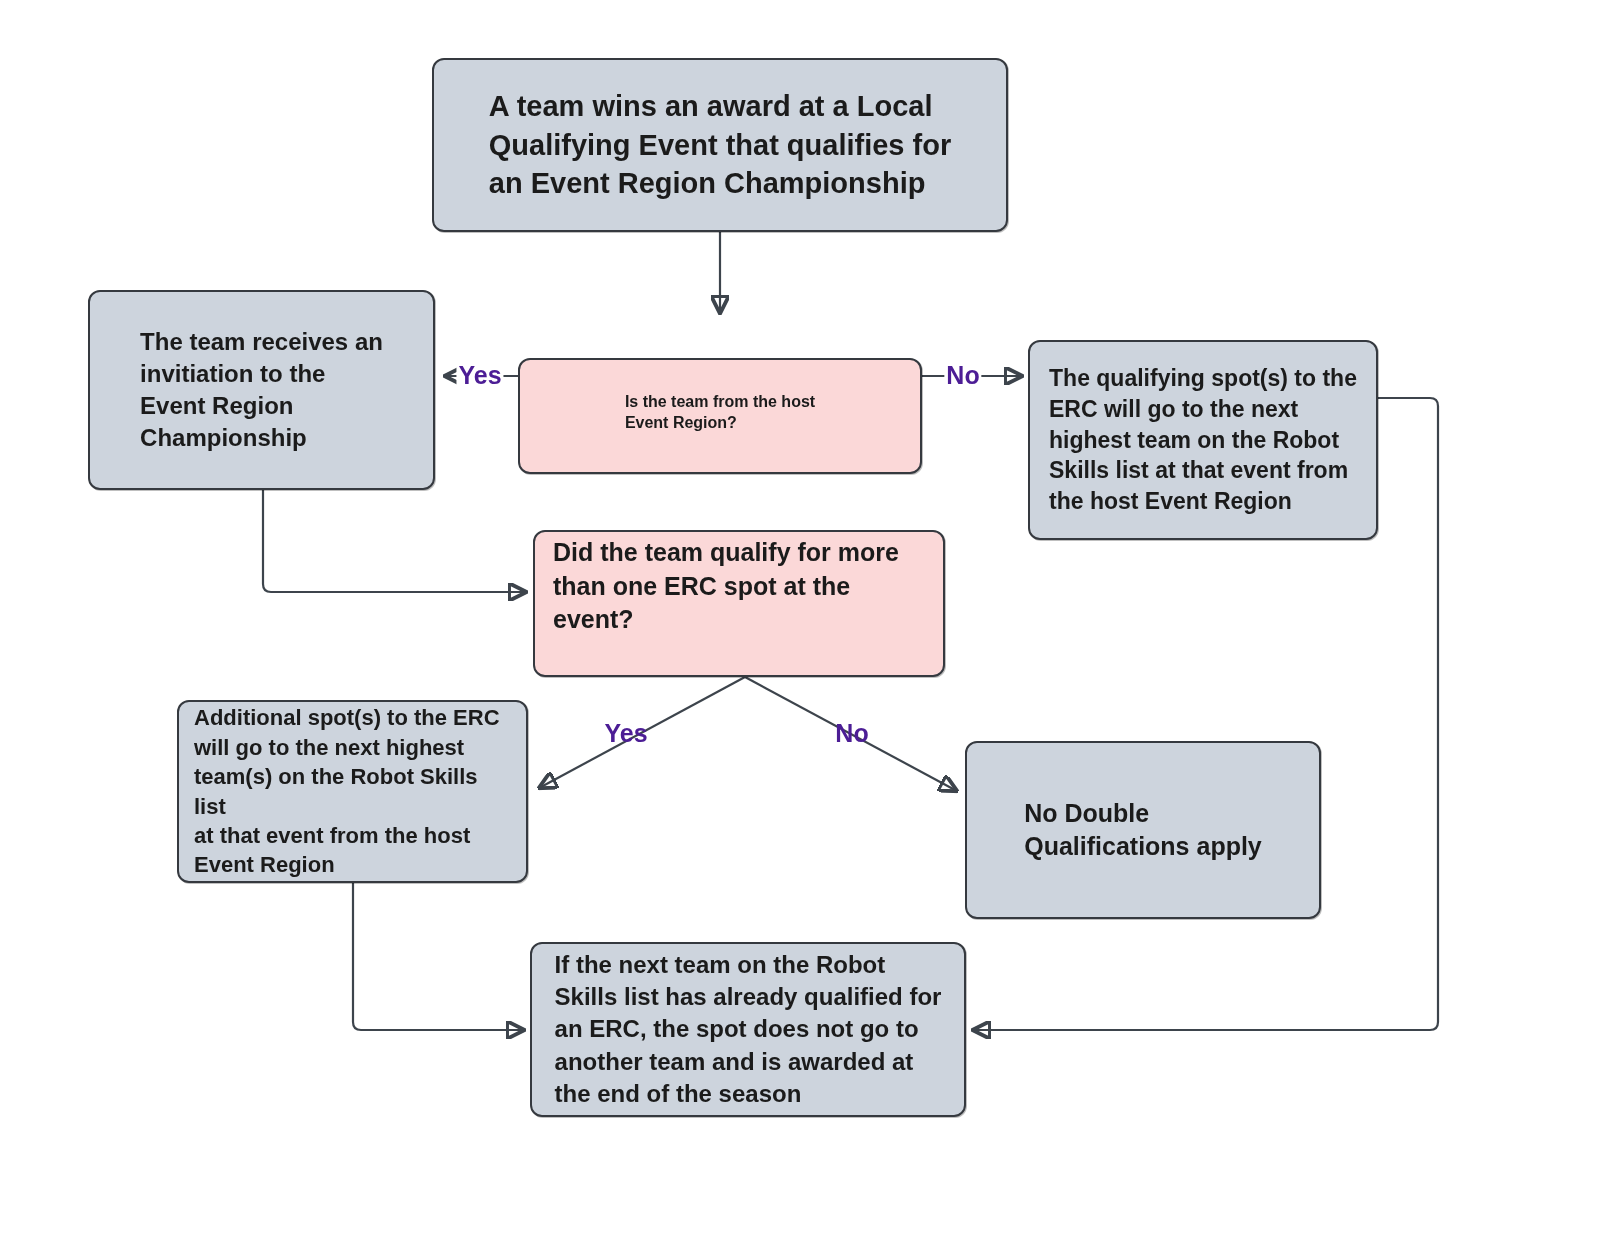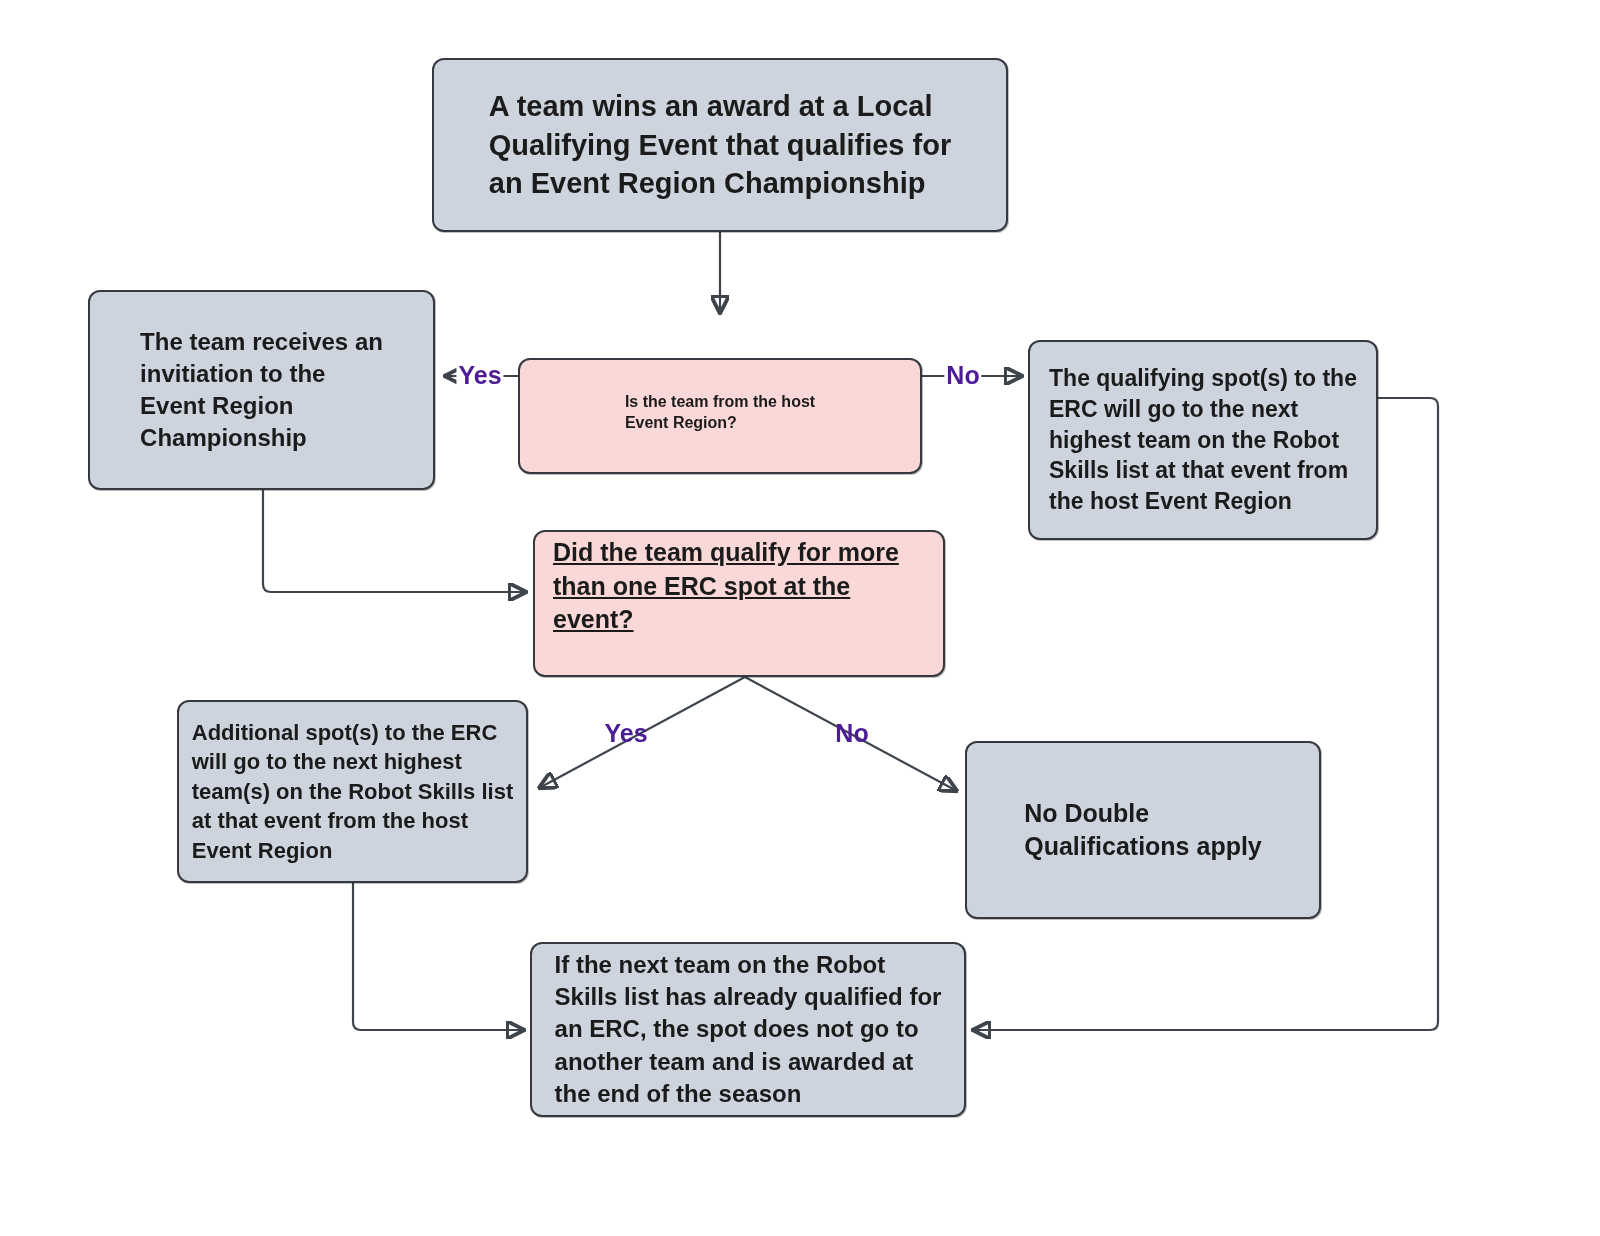--- a/index.html
+++ b/index.html
@@ -26,22 +26,22 @@
     white-space:pre-line;line-height:1.34;
     padding:10px 18px;
     box-shadow:1px 1px 0 rgba(0,0,0,0.25);
   }
   .gray{background:var(--gray);}
   .pink{background:var(--pink);}
   #n-start{left:432px;top:58px;width:576px;height:174px;font-size:29px;}
   #n-host{left:518px;top:318px;width:404px;height:116px;font-size:16px;padding-bottom:18px;margin-top:40px;}
   #n-invite{left:88px;top:290px;width:347px;height:200px;font-size:24px;}
   #n-qspot{left:1028px;top:293px;width:350px;height:200px;font-size:23px;padding:10px 12px;margin-top:47px;}
-  #n-more{left:533px;top:530px;width:412px;height:147px;font-size:25px;padding-bottom:44px;text-decoration:underline;}
-  #n-additional{left:177px;top:700px;width:351px;height:183px;font-size:22px;padding:10px 0;}
+  #n-more{left:533px;top:530px;width:412px;height:147px;font-size:25px;padding-bottom:44px;}
+  #n-additional{left:177px;top:700px;width:351px;height:183px;font-size:22px;padding:10px 15px;}
   #n-nodouble{left:965px;top:741px;width:356px;height:178px;font-size:25px;}
   #n-season{left:530px;top:942px;width:436px;height:175px;font-size:24px;padding:4px 12px;}
   .edge-label{
     position:absolute;transform:translate(-50%,-50%);
     font-weight:bold;font-size:25px;color:#4c1d95;line-height:1;
   }
   .on-line{background:#ffffff;padding:1px 2px;}
 </style>
 </head>
 <body>

